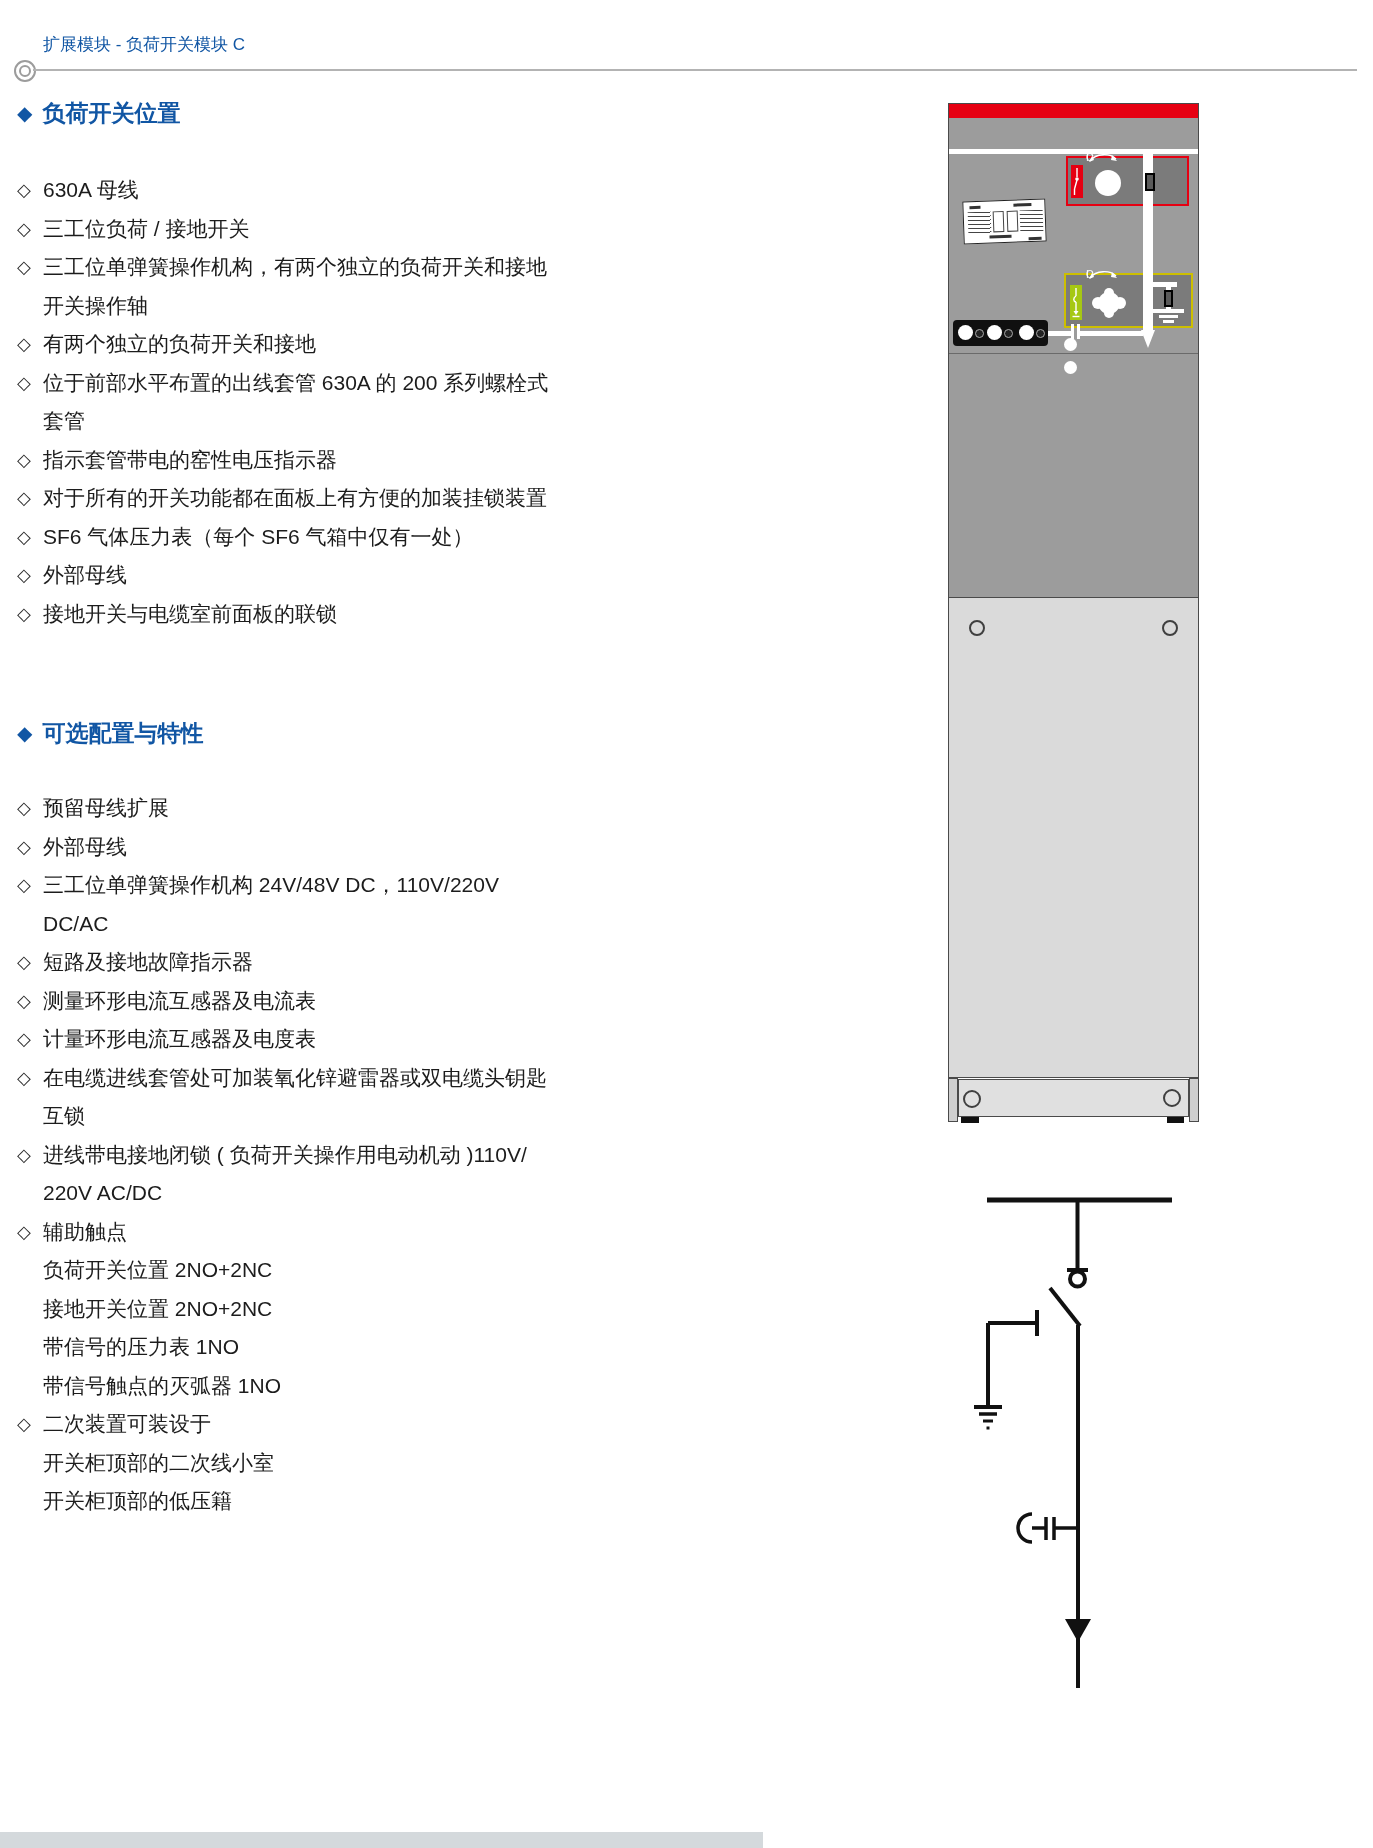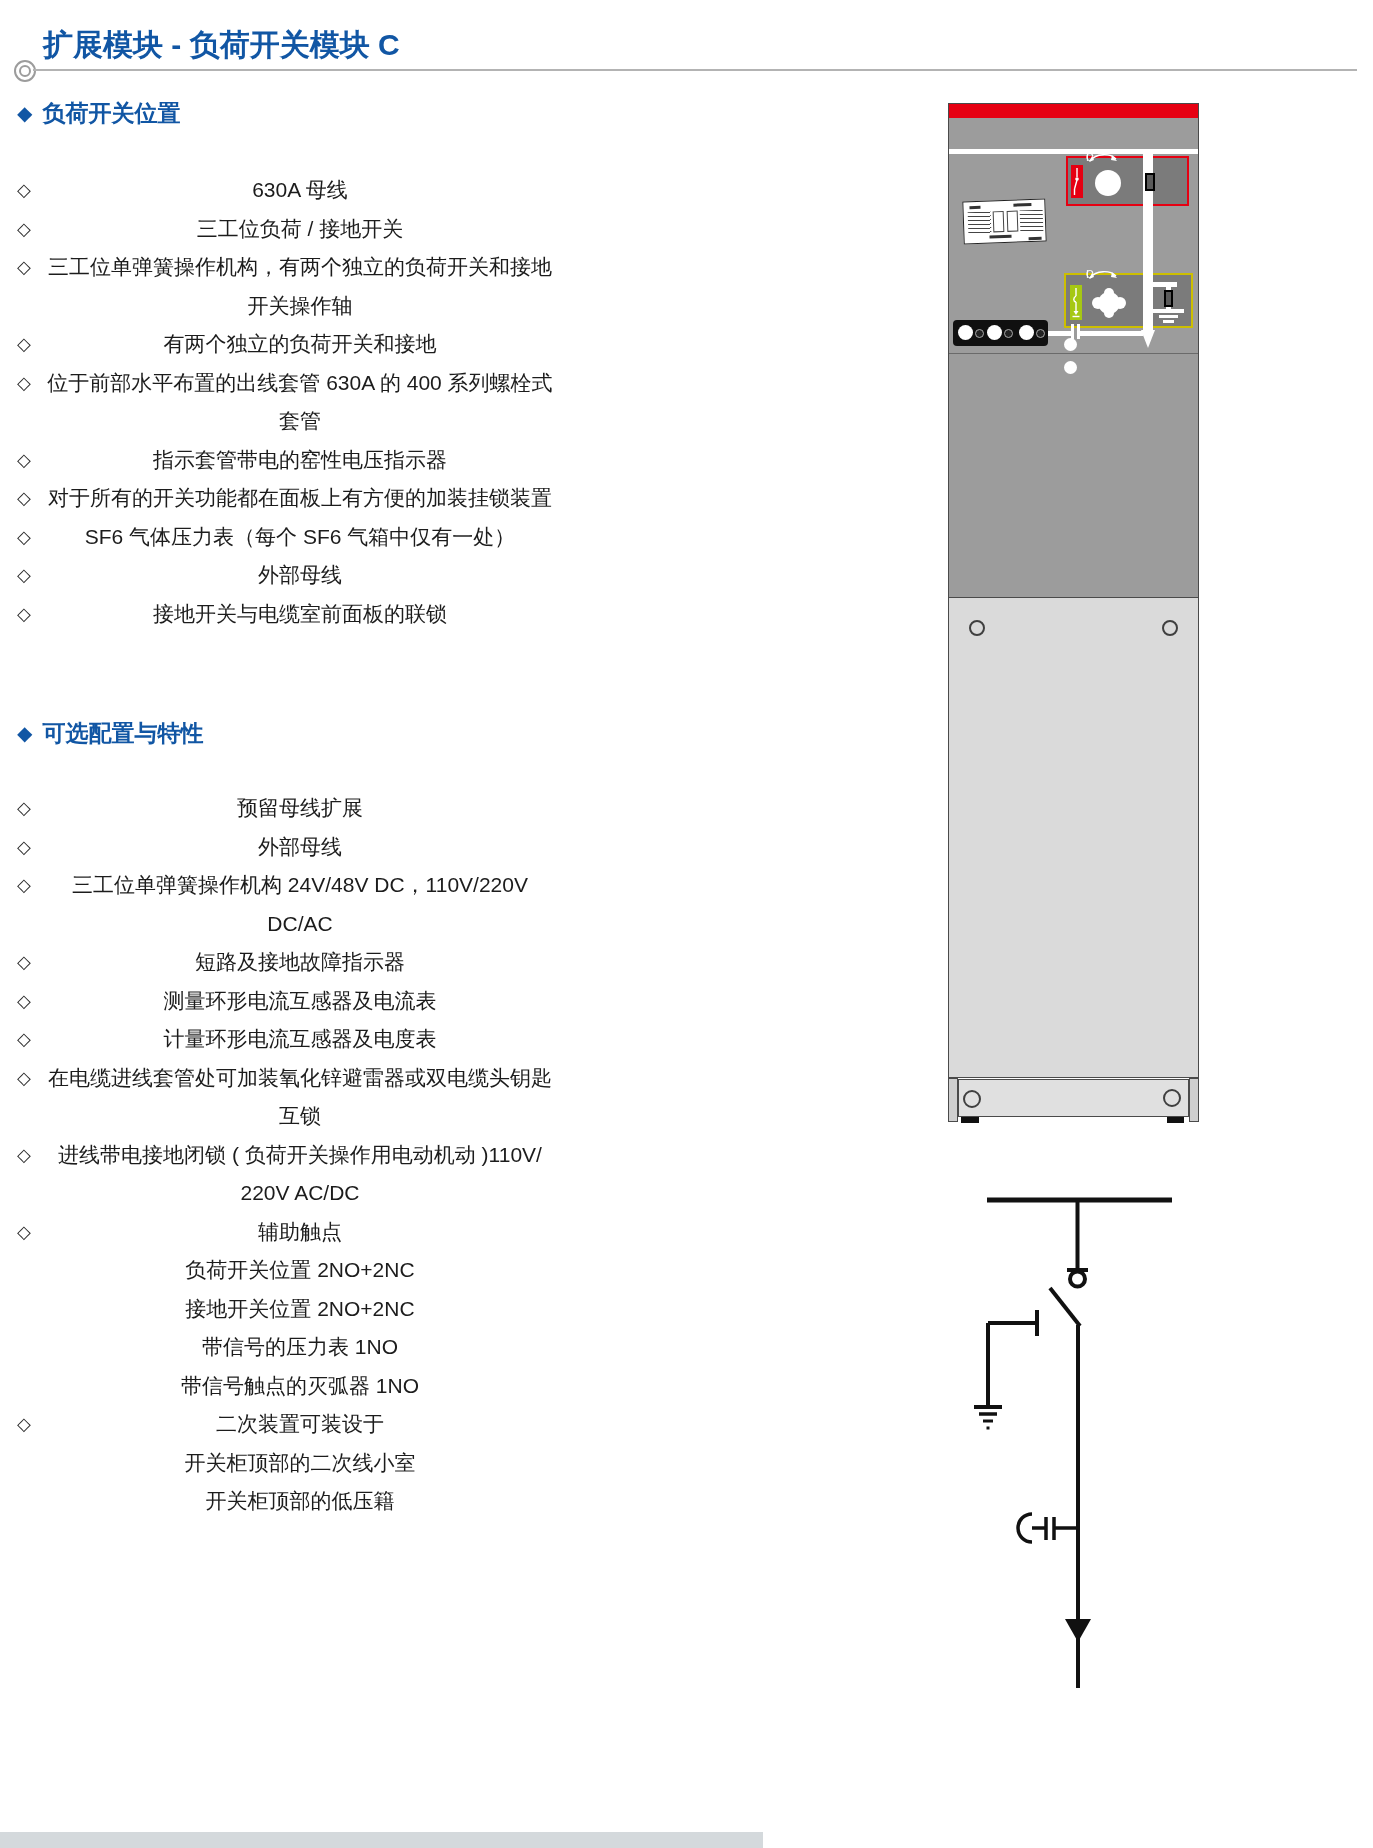--- a/index.html
+++ b/index.html
@@ -1,33 +1,33 @@
 <!DOCTYPE html>
 <html><head>
 <meta charset="utf-8">
 <style>
   html,body{margin:0;padding:0;background:#fff;}
   .page{position:relative;width:1373px;height:1848px;background:#fff;overflow:hidden;
         font-family:"Liberation Sans","DejaVu Sans",sans-serif;color:#1c1c1c;}
 
   
-  .title{position:absolute;left:43px;top:28px;font-size:30px;font-weight:bold;color:#1156a4;line-height:34px;}
+  .title{position:absolute;left:43px;top:28px;font-size:17px;font-weight:normal;color:#1156a4;line-height:34px;}
   .rule{position:absolute;left:33px;top:69px;width:1324px;height:2px;background:#b3b3b3;}
   .deco-ring{position:absolute;left:14px;top:60px;width:18px;height:18px;border:2px solid #9c9c9c;border-radius:50%;}
   .deco-ring .inner{position:absolute;left:3px;top:3px;width:8px;height:8px;border:2px solid #9c9c9c;border-radius:50%;}
 
   
   .sec-h{position:absolute;left:17px;display:flex;align-items:center;font-size:23px;font-weight:bold;color:#1156a4;line-height:30px;}
   .sec-h .sec-d{font-size:20px;margin-right:10px;color:#1156a4;}
 
   
   .list{position:absolute;left:17px;width:540px;}
   .li{display:flex;font-size:21px;line-height:38.5px;}
   .li .d{width:26px;flex:0 0 26px;font-size:18px;color:#2a2a2a;}
-  .li .t{flex:1;white-space:pre-line;text-align:center;}
+  .li .t{flex:1;white-space:pre-line;}
 
   
   .cabinet{position:absolute;left:948px;top:103px;width:251px;height:1022px;}
   .cabinet *{position:absolute;box-sizing:border-box;}
   .sec-red{left:0;top:0;width:251px;height:15px;background:#e60012;}
   .sec-gray-top{left:0;top:15px;width:251px;height:31px;background:#9c9c9c;}
   .sec-stripe{left:0;top:46px;width:251px;height:5px;background:#fff;}
   .sec-mech{left:0;top:51px;width:251px;height:199px;background:#9c9c9c;}
   .sec-div{left:0;top:250px;width:251px;height:1px;background:#6a6a6a;}
   .sec-mech2{left:0;top:251px;width:251px;height:243px;background:#9c9c9c;}
@@ -105,21 +105,21 @@
 开关操作轴</span>
       </div>
 
       <div class="li">
         <span class="d">◇</span>
         <span class="t">有两个独立的负荷开关和接地</span>
       </div>
 
       <div class="li">
         <span class="d">◇</span>
-        <span class="t">位于前部水平布置的出线套管 630A 的 400 系列螺栓式
+        <span class="t">位于前部水平布置的出线套管 630A 的 200 系列螺栓式
 套管</span>
       </div>
 
       <div class="li">
         <span class="d">◇</span>
         <span class="t">指示套管带电的窑性电压指示器</span>
       </div>
 
       <div class="li">
         <span class="d">◇</span>

